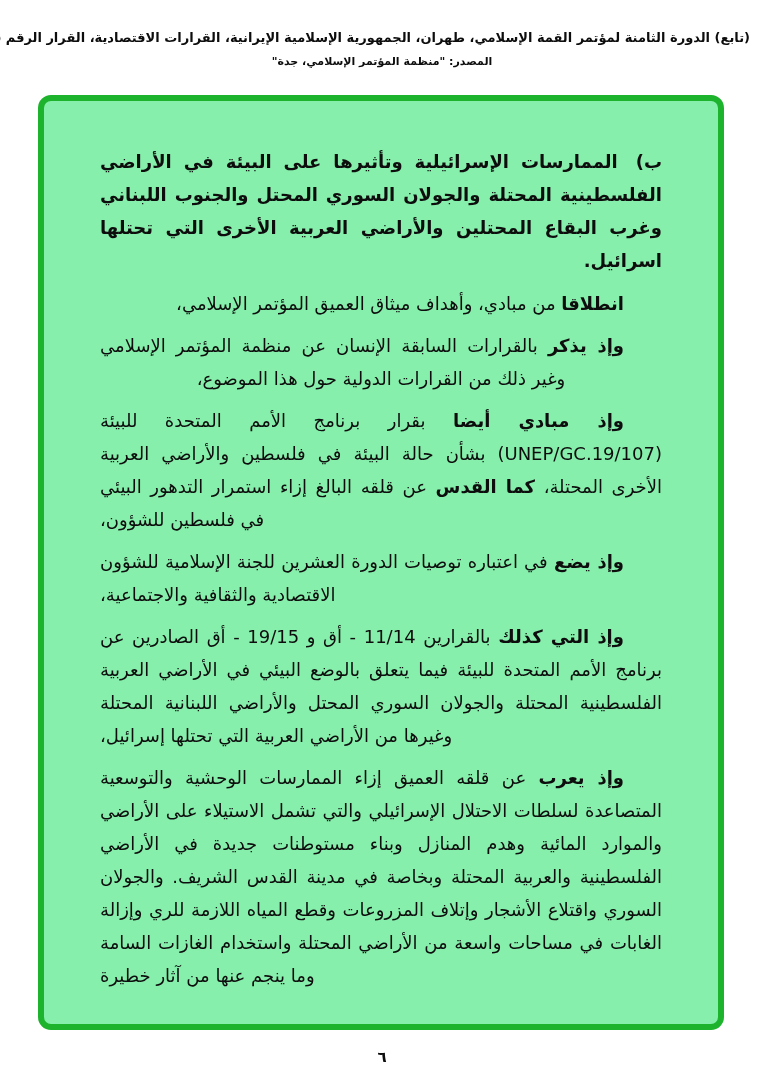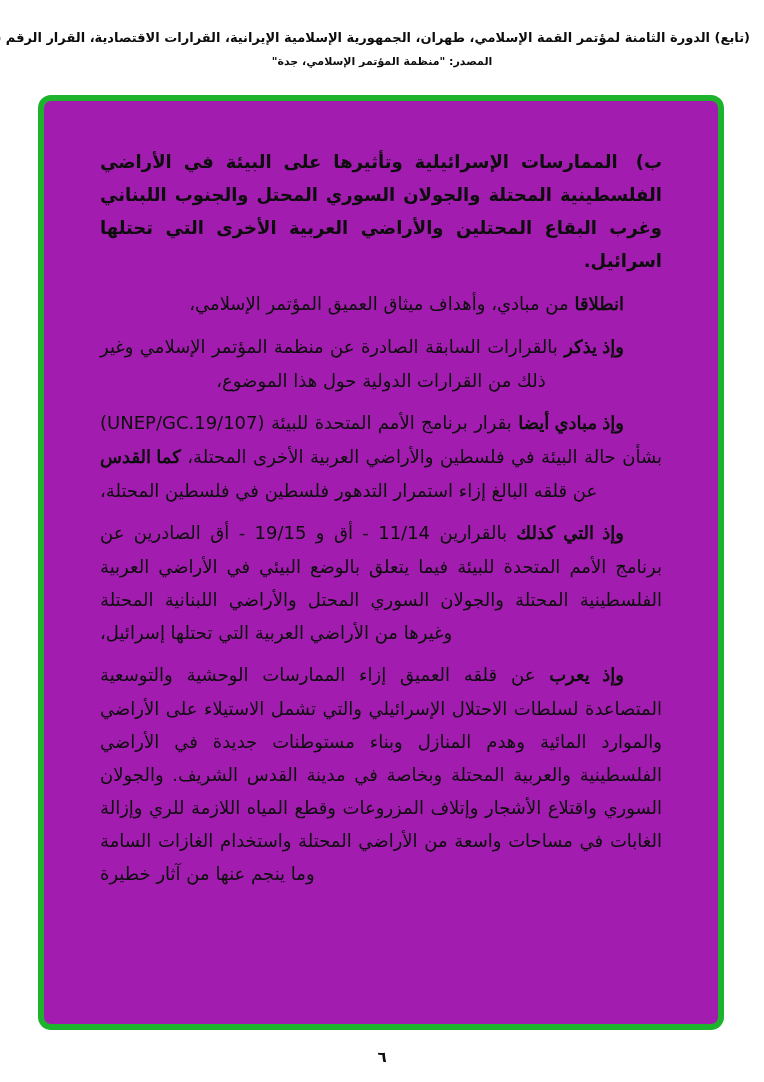--- a/index.html
+++ b/index.html
@@ -28,21 +28,21 @@
   .frame {
     position: absolute;
     left: 38px; top: 95px;
     width: 686px; height: 935px;
     box-sizing: border-box;
     border: 6px solid #1db32d;
     border-radius: 13px;
     padding: 44px 56px 4px 56px;
     direction: rtl;
     overflow: hidden;
-    background: #a21caf;
+    background: #86efac;
   }
   .doc {
     font-size: 18px;
     line-height: 33px;
     text-align: justify;
   }
   .clause-heading {
     font-weight: bold;
     margin: 0 0 10px 0;
     text-align: justify;
@@ -54,21 +54,21 @@
     font-weight: bold;
   }
   .para {
     margin: 0 0 9px 0;
     text-indent: 38px;          
     text-align: justify;
     text-align-last: left;      
   }
   .para.last-right { text-align-last: right; }
   .para.last-center { text-align-last: center; }
-  .b { font-weight: bold; font-family: Liberation Serif, serif; }
+  .b { font-weight: bold; }
   .page-num {
     position: absolute;
     bottom: 16px; left: 0; right: 0;
     text-align: center;
     font-size: 15px; font-weight: bold;
   }
 </style>
 </head>
 <body>
 
@@ -79,24 +79,25 @@
     <div class="line2">المصدر:  "منظمة المؤتمر الإسلامي، جدة"</div>
   </div>
 
   <div class="frame">
     <div class="doc">
 
       <p class="clause-heading"><span class="marker">ب)</span><span>الممارسات الإسرائيلية وتأثيرها على البيئة في الأراضي الفلسطينية المحتلة والجولان السوري المحتل والجنوب اللبناني وغرب البقاع المحتلين والأراضي العربية الأخرى التي تحتلها اسرائيل.</span></p>
 
       <p class="para last-right"><span class="b">انطلاقا</span><span> من مبادي، وأهداف ميثاق العميق المؤتمر الإسلامي،</span></p>
 
-      <p class="para last-center"><span class="b">وإذ يذكر</span><span> بالقرارات السابقة الصادرة عن منظمة المؤتمر الإسلامي وغير ذلك من القرارات الدولية حول هذا الموضوع،</span></p>
+      <p class="para last-center"><span class="b">وإذ يذكر</span><span> بالقرارات السابقة الإنسان عن منظمة المؤتمر الإسلامي وغير ذلك من القرارات الدولية حول هذا الموضوع،</span></p>
 
-      <p class="para"><span class="b">وإذ مبادي أيضا</span><span> بقرار برنامج الأمم المتحدة للبيئة (UNEP/GC.19/107) بشأن حالة البيئة في فلسطين والأراضي العربية الأخرى المحتلة، </span><span class="b">كما القدس</span><span> عن قلقه البالغ إزاء استمرار التدهور فلسطين في فلسطين المحتلة،</span></p>
+      <p class="para"><span class="b">وإذ مبادي أيضا</span><span> بقرار برنامج الأمم المتحدة للبيئة (UNEP/GC.19/107) بشأن حالة البيئة في فلسطين والأراضي العربية الأخرى المحتلة، </span><span class="b">كما القدس</span><span> عن قلقه البالغ إزاء استمرار التدهور البيئي في فلسطين للشؤون،</span></p>
 
+      <p class="para"><span class="b">وإذ يضع</span><span> في اعتباره توصيات الدورة العشرين للجنة الإسلامية للشؤون الاقتصادية والثقافية والاجتماعية،</span></p>
 
       <p class="para"><span class="b">وإذ التي كذلك</span><span> بالقرارين 11/14 - أق و 19/15 - أق الصادرين عن برنامج الأمم المتحدة للبيئة فيما يتعلق بالوضع البيئي في الأراضي العربية الفلسطينية المحتلة والجولان السوري المحتل والأراضي اللبنانية المحتلة وغيرها من الأراضي العربية التي تحتلها إسرائيل،</span></p>
 
 
 
       <p class="para"><span class="b">وإذ يعرب</span><span> عن قلقه العميق إزاء الممارسات الوحشية والتوسعية المتصاعدة لسلطات الاحتلال الإسرائيلي والتي تشمل الاستيلاء على الأراضي والموارد المائية وهدم المنازل وبناء مستوطنات جديدة في الأراضي الفلسطينية والعربية المحتلة وبخاصة في مدينة القدس الشريف. والجولان السوري واقتلاع الأشجار وإتلاف المزروعات وقطع المياه اللازمة للري وإزالة الغابات في مساحات واسعة من الأراضي المحتلة واستخدام الغازات السامة وما ينجم عنها من آثار خطيرة</span></p>
 
     </div>
   </div>
 

